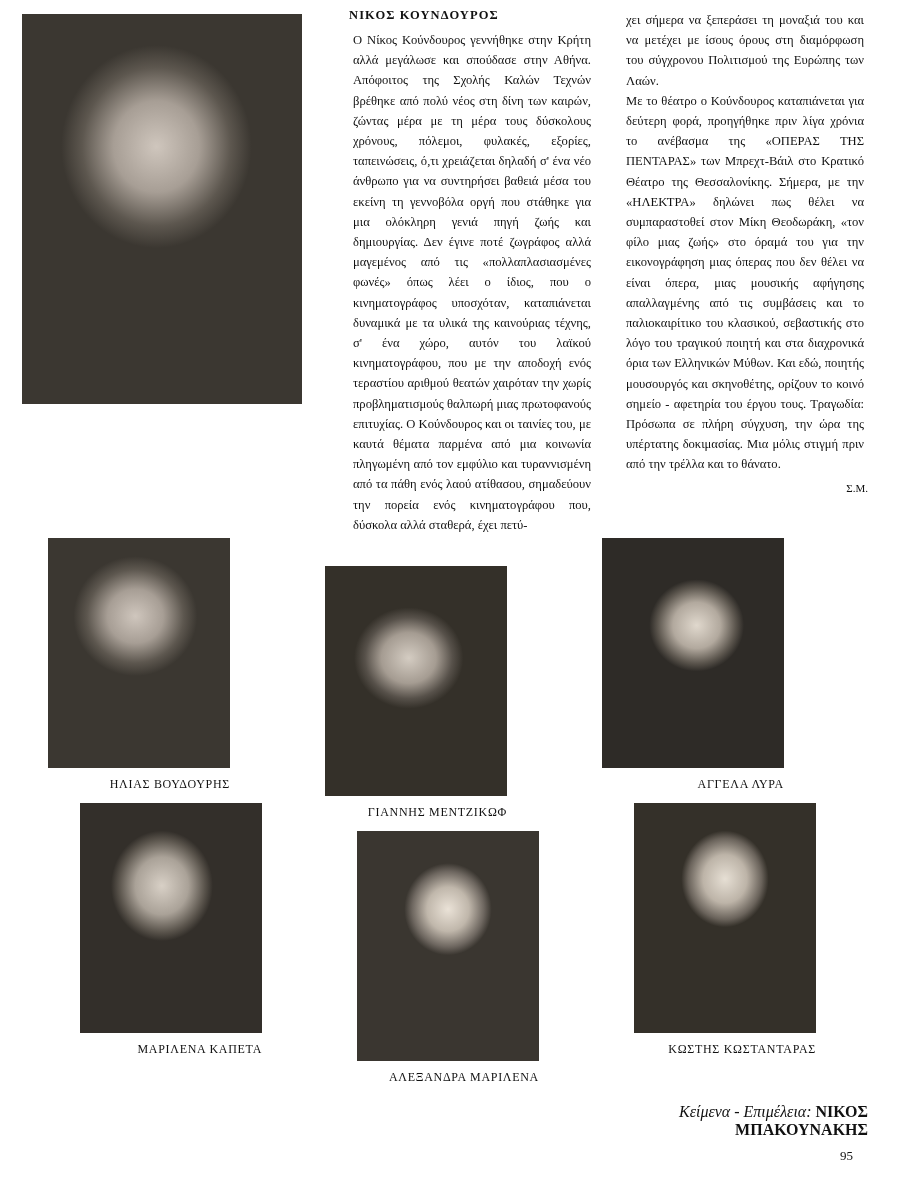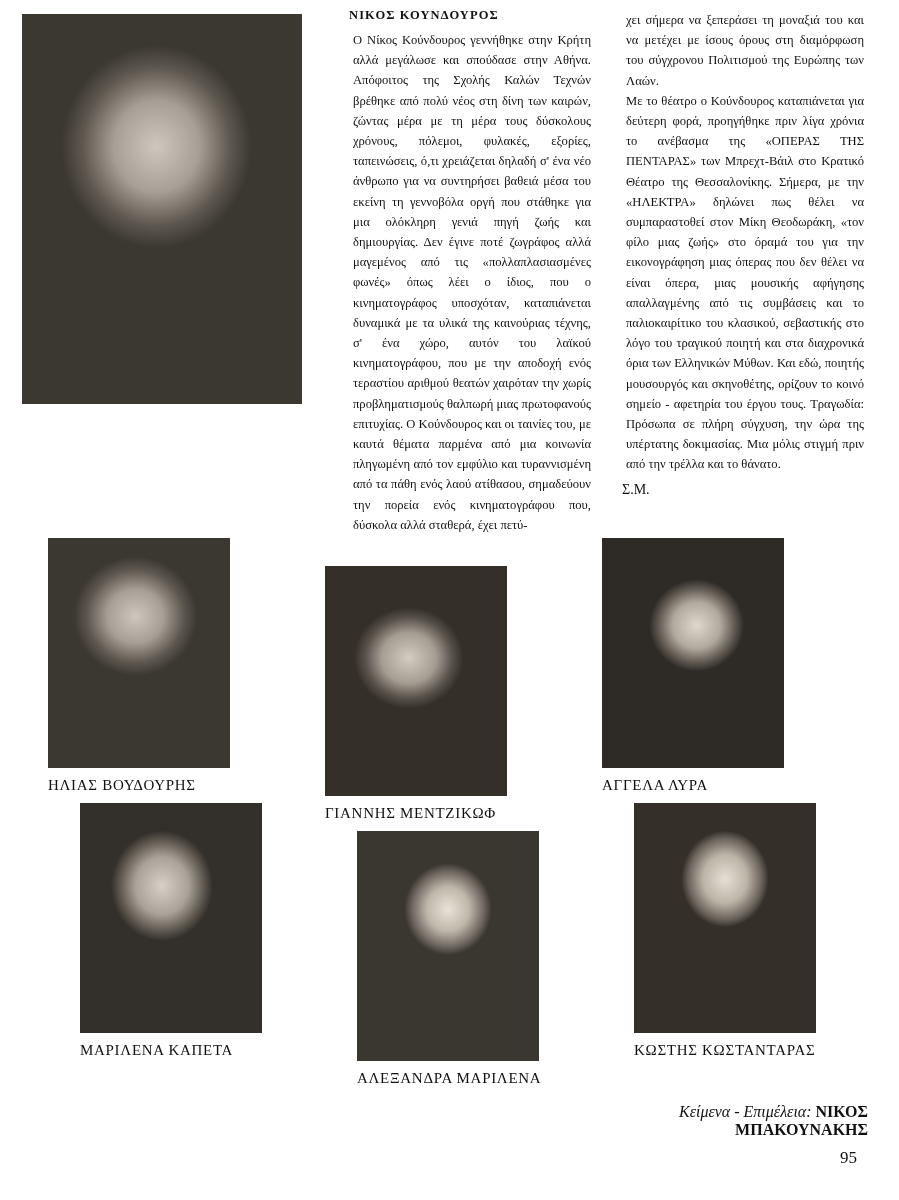--- a/index.html
+++ b/index.html
@@ -112,42 +112,43 @@
     width: 246px;
   }
   .col p {
     margin: 4px;
   }
   #signature {
     position: absolute;
     left: 622px;
     top: 482px;
     width: 246px;
-    font-size: 14px;
+    text-align: right;
+    font-size: 11px;
   }
 
   
   #photo-grid {
     position: absolute;
     left: 0;
     top: 538px;
     width: 899px;
   }
   .grid-cell {
     position: absolute;
     width: 182px;
   }
   .grid-cell .photo {
     width: 182px;
     height: 230px;
   }
   .caption {
     margin-top: 9px;
-    text-align: left;
-    font-size: 15px;
+    text-align: right;
+    font-size: 12px;
     letter-spacing: 0.7px;
     color: #111;
     white-space: nowrap;
   }
 
   .r1 { top: 0; }
   .r2 { top: 265px; padding-left: 32px; }
   .c1 { left: 48px; }
   .c2 { left: 325px; margin-top: 28px; }
   .c3 { left: 602px; }
@@ -164,21 +165,21 @@
   #credit .ital {
     font-style: italic;
   }
   #credit .bold {
     font-weight: 700;
   }
   #page-number {
     position: absolute;
     left: 840px;
     top: 1148px;
-    font-size: 17px;
+    font-size: 13px;
     color: #111;
   }
 </style>
 </head>
 <body>
 
 <div id="top-section">
 
   <div id="portrait-main" class="photo face-a">
     <div class="ph-inner"></div>

